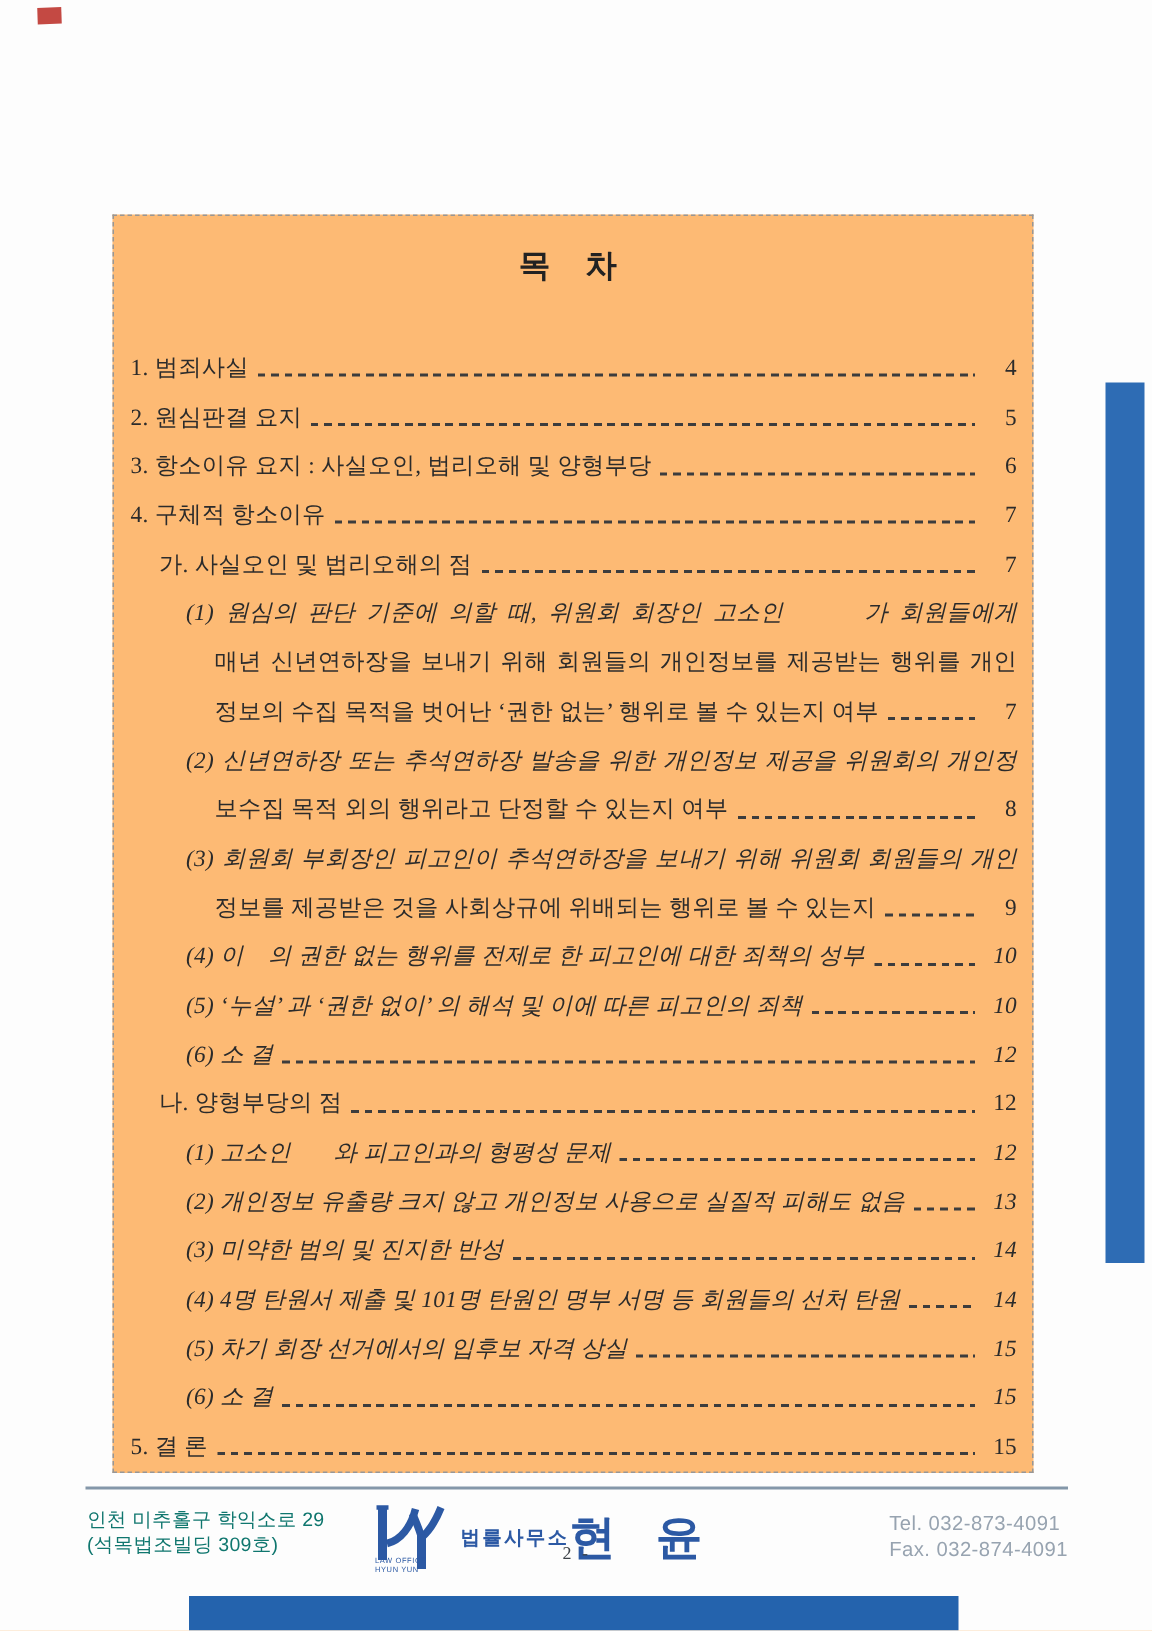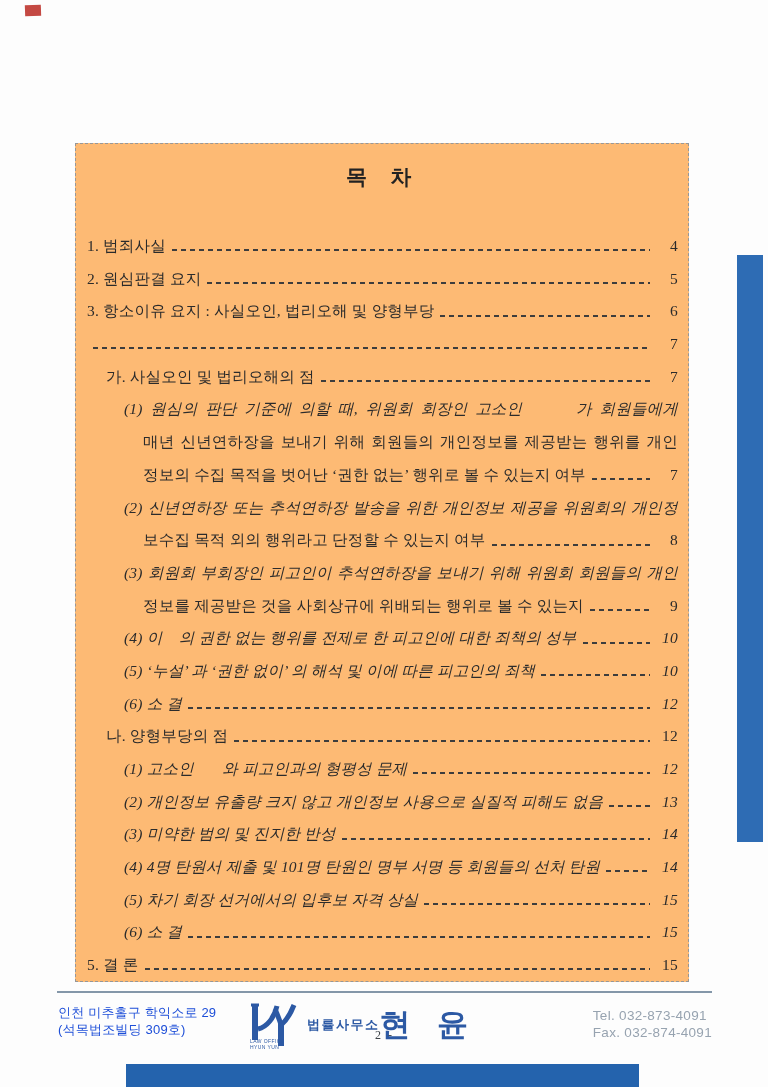--- a/index.html
+++ b/index.html
@@ -83,21 +83,21 @@
   
   .footer-divider {
     position: absolute; left: 57px; top: 991px;
     width: 655px; height: 2px;
     background: #8497a9;
   }
   .footer-address {
     position: absolute; left: 58px; top: 1005px;
     font-family: "Liberation Sans", sans-serif;
     font-size: 13px; line-height: 16.5px;
-    color: #1d4ed8; letter-spacing: .2px;
+    color: #0f766e; letter-spacing: .2px;
   }
   .footer-contact {
     position: absolute; right: 56px; top: 1007px;
     text-align: left;
     font-family: "Liberation Sans", sans-serif;
     font-size: 13.5px; line-height: 17px;
     color: #97a3b0; letter-spacing: .3px;
   }
   .footer-logo {
     position: absolute; left: 248px; top: 1000px;
@@ -148,20 +148,21 @@
           <span class="lbl">2. 원심판결 요지</span>
           <span class="leader"></span>
           <span class="pagenum">5</span>
         </div>
         <div class="toc-line indent-0">
           <span class="lbl">3. 항소이유 요지 : 사실오인, 법리오해 및 양형부당</span>
           <span class="leader"></span>
           <span class="pagenum">6</span>
         </div>
         <div class="toc-line indent-0">
+          <span class="lbl">4. 구체적 항소이유</span>
           <span class="leader"></span>
           <span class="pagenum">7</span>
         </div>
         <div class="toc-line indent-1">
           <span class="lbl">가. 사실오인 및 법리오해의 점</span>
           <span class="leader"></span>
           <span class="pagenum">7</span>
         </div>
         <div class="toc-line indent-2 full-line">(1) 원심의 판단 기준에 의할 때, 위원회 회장인 고소인 &nbsp;&nbsp;&nbsp;&nbsp;&nbsp; 가 회원들에게</div>
         <div class="toc-line cont full-line">매년 신년연하장을 보내기 위해 회원들의 개인정보를 제공받는 행위를 개인</div>

